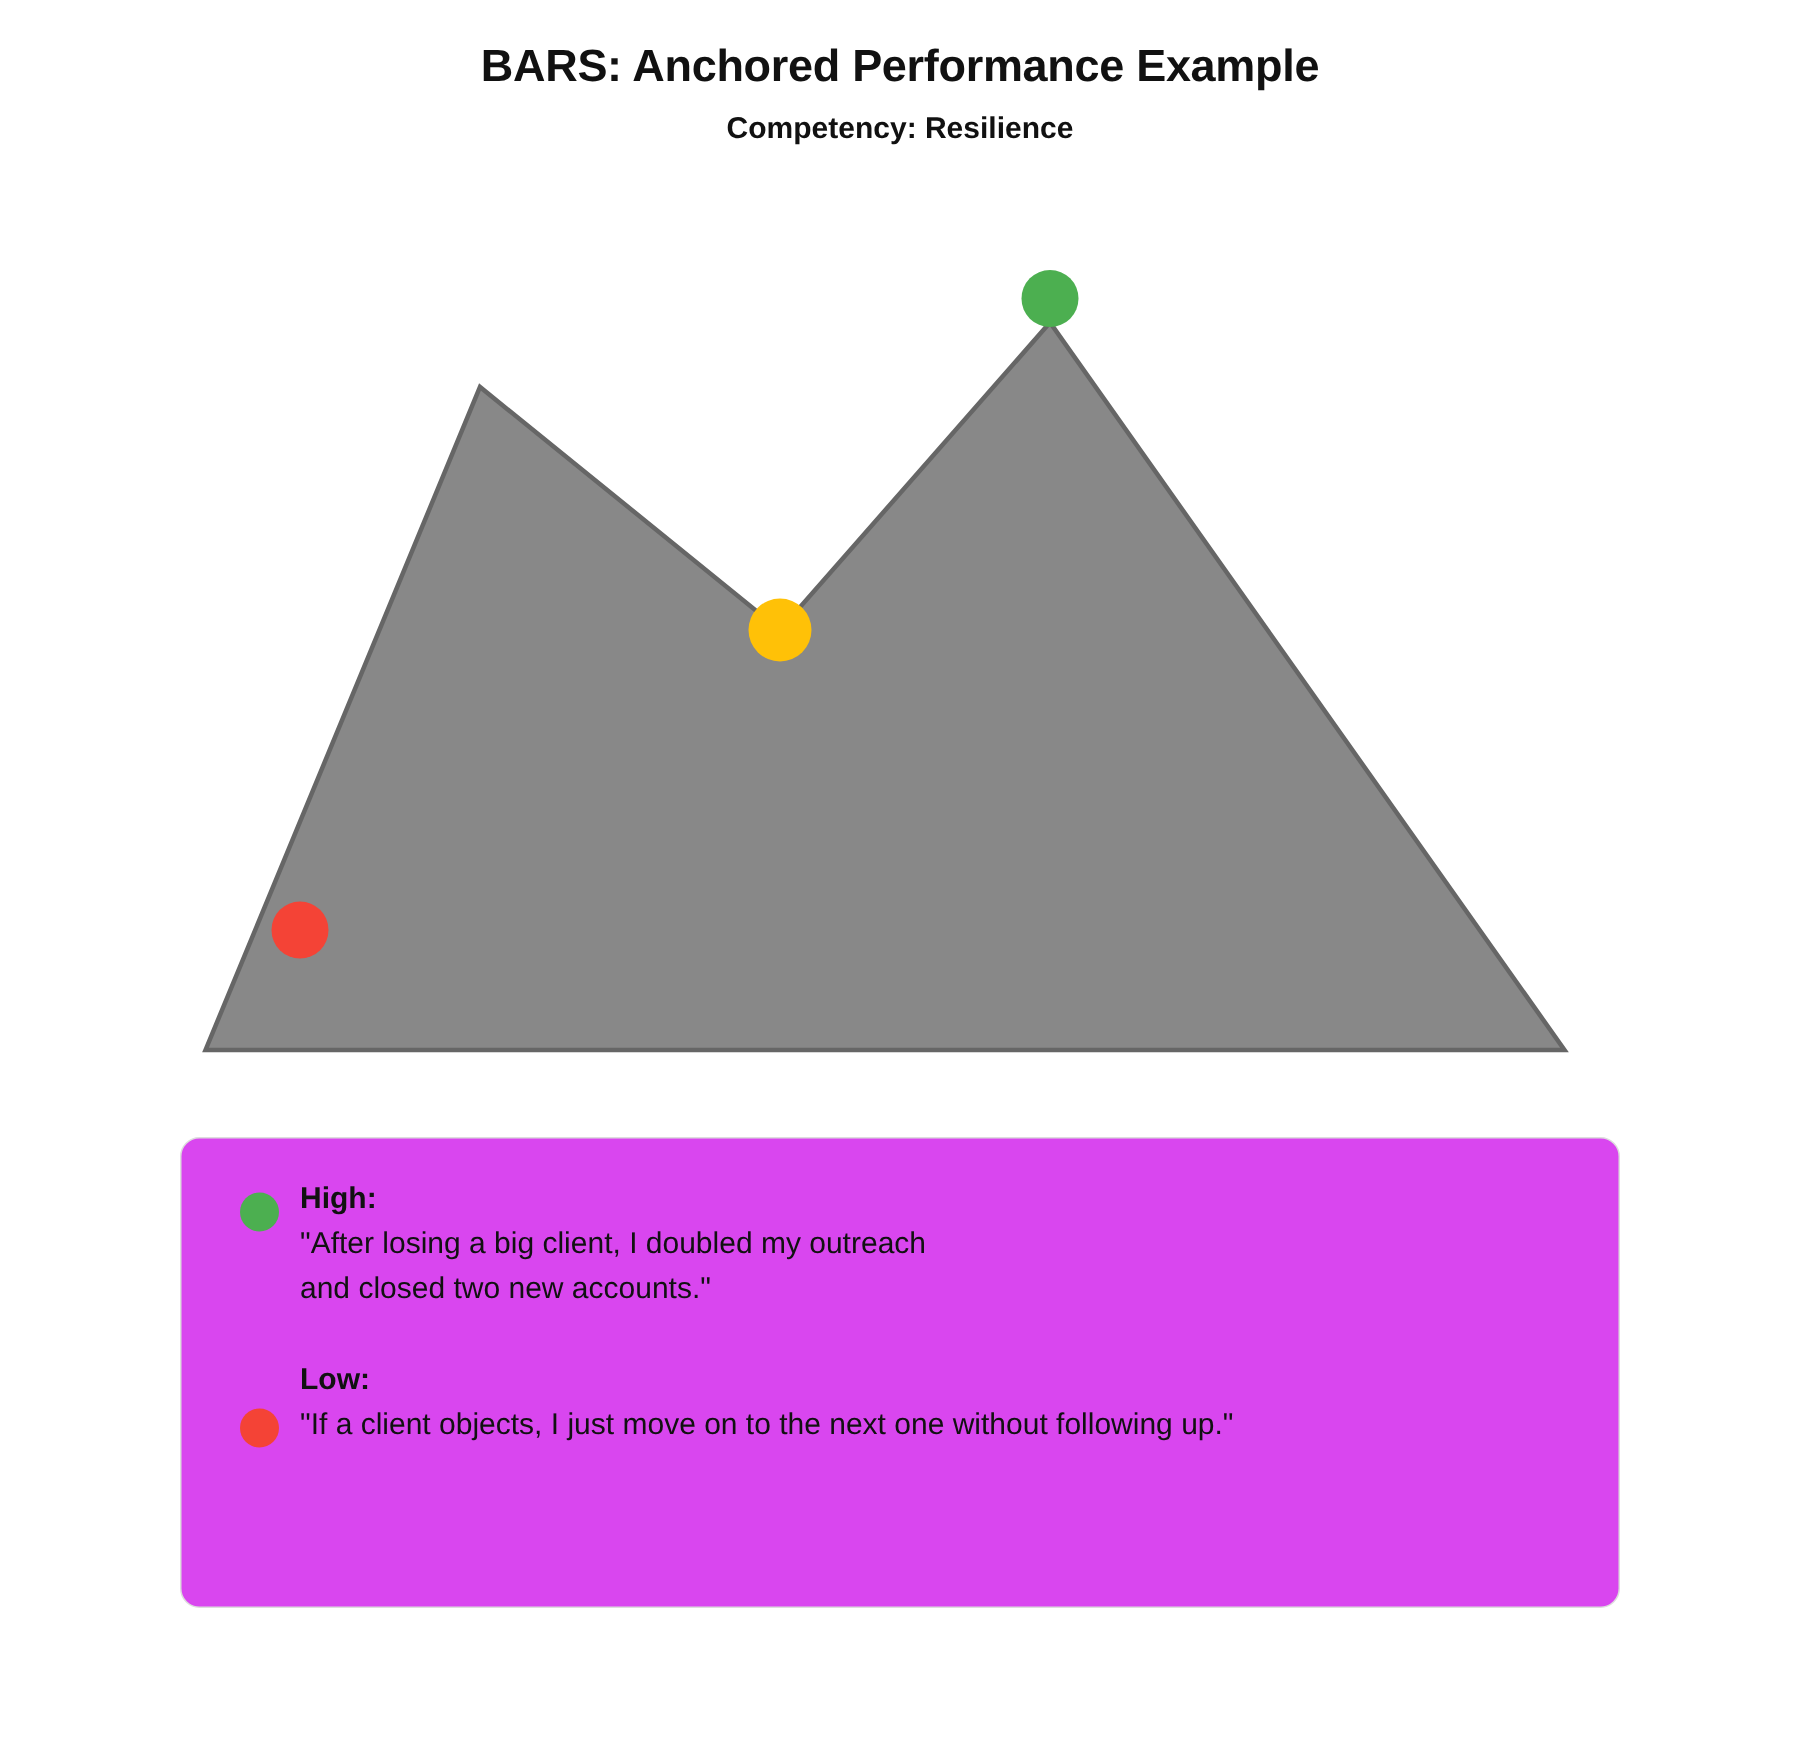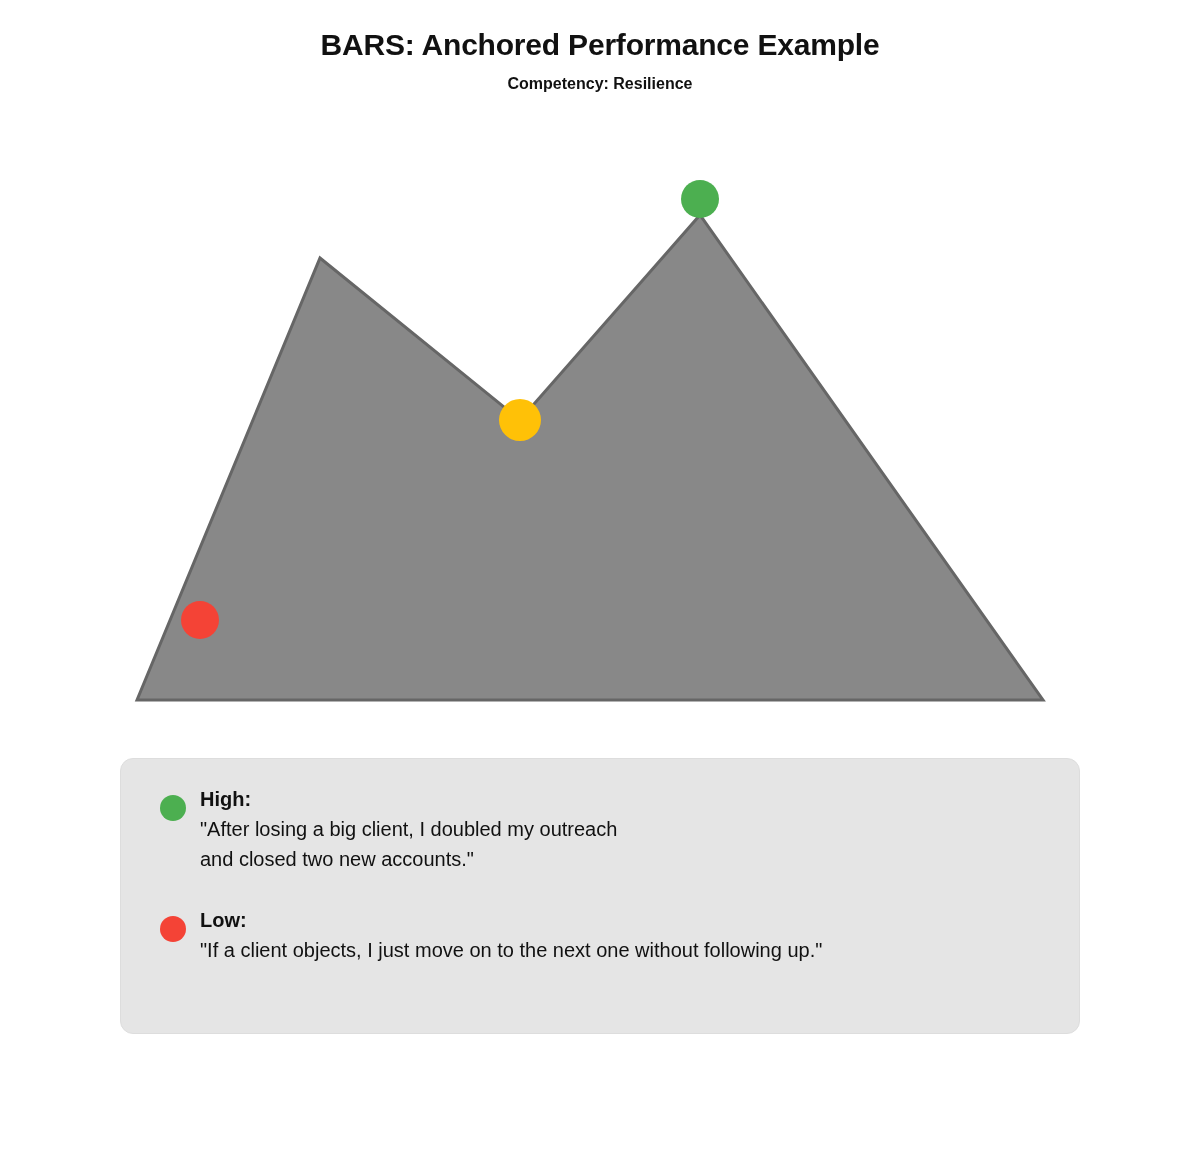--- a/index.html
+++ b/index.html
@@ -25,21 +25,21 @@
   }
   .page-title {
     font-size: 30px;
     font-weight: bold;
     letter-spacing: -0.2px;
     margin: 0;
     line-height: 1.15;
     color: #111111;
   }
   .page-subtitle {
-    font-size: 16px;
+    font-size: 20px;
     font-weight: bold;
     margin: 12px 0 0 0;
     line-height: 1.15;
     color: #111111;
     text-align: center;
   }
 
   
   .chart-area {
     position: absolute;
@@ -53,34 +53,35 @@
     width: 1200px;
     height: 620px;
   }
 
   
   .legend-panel {
     position: absolute;
     left: 120px;
     top: 758px;
     width: 960px;
-    height: 276px;
+    height: 314px;
     box-sizing: border-box;
-    background: #e5e5e5;
+    background: #d946ef;
     border: 1.5px solid #dddddd;
     border-radius: 13px;
     padding: 26px 30px 26px 24px;
   }
   .legend-item {
     display: flex;
     align-items: flex-start;
     margin-bottom: 32px;
   }
   .legend-item:last-child {
     margin-bottom: 16px;
+    align-items: flex-end;
   }
   .legend-dot {
     flex: 0 0 auto;
     width: 26px;
     height: 26px;
     border-radius: 50%;
     margin-top: 10px;
     margin-right: 14px;
     margin-left: 15px;
   }

